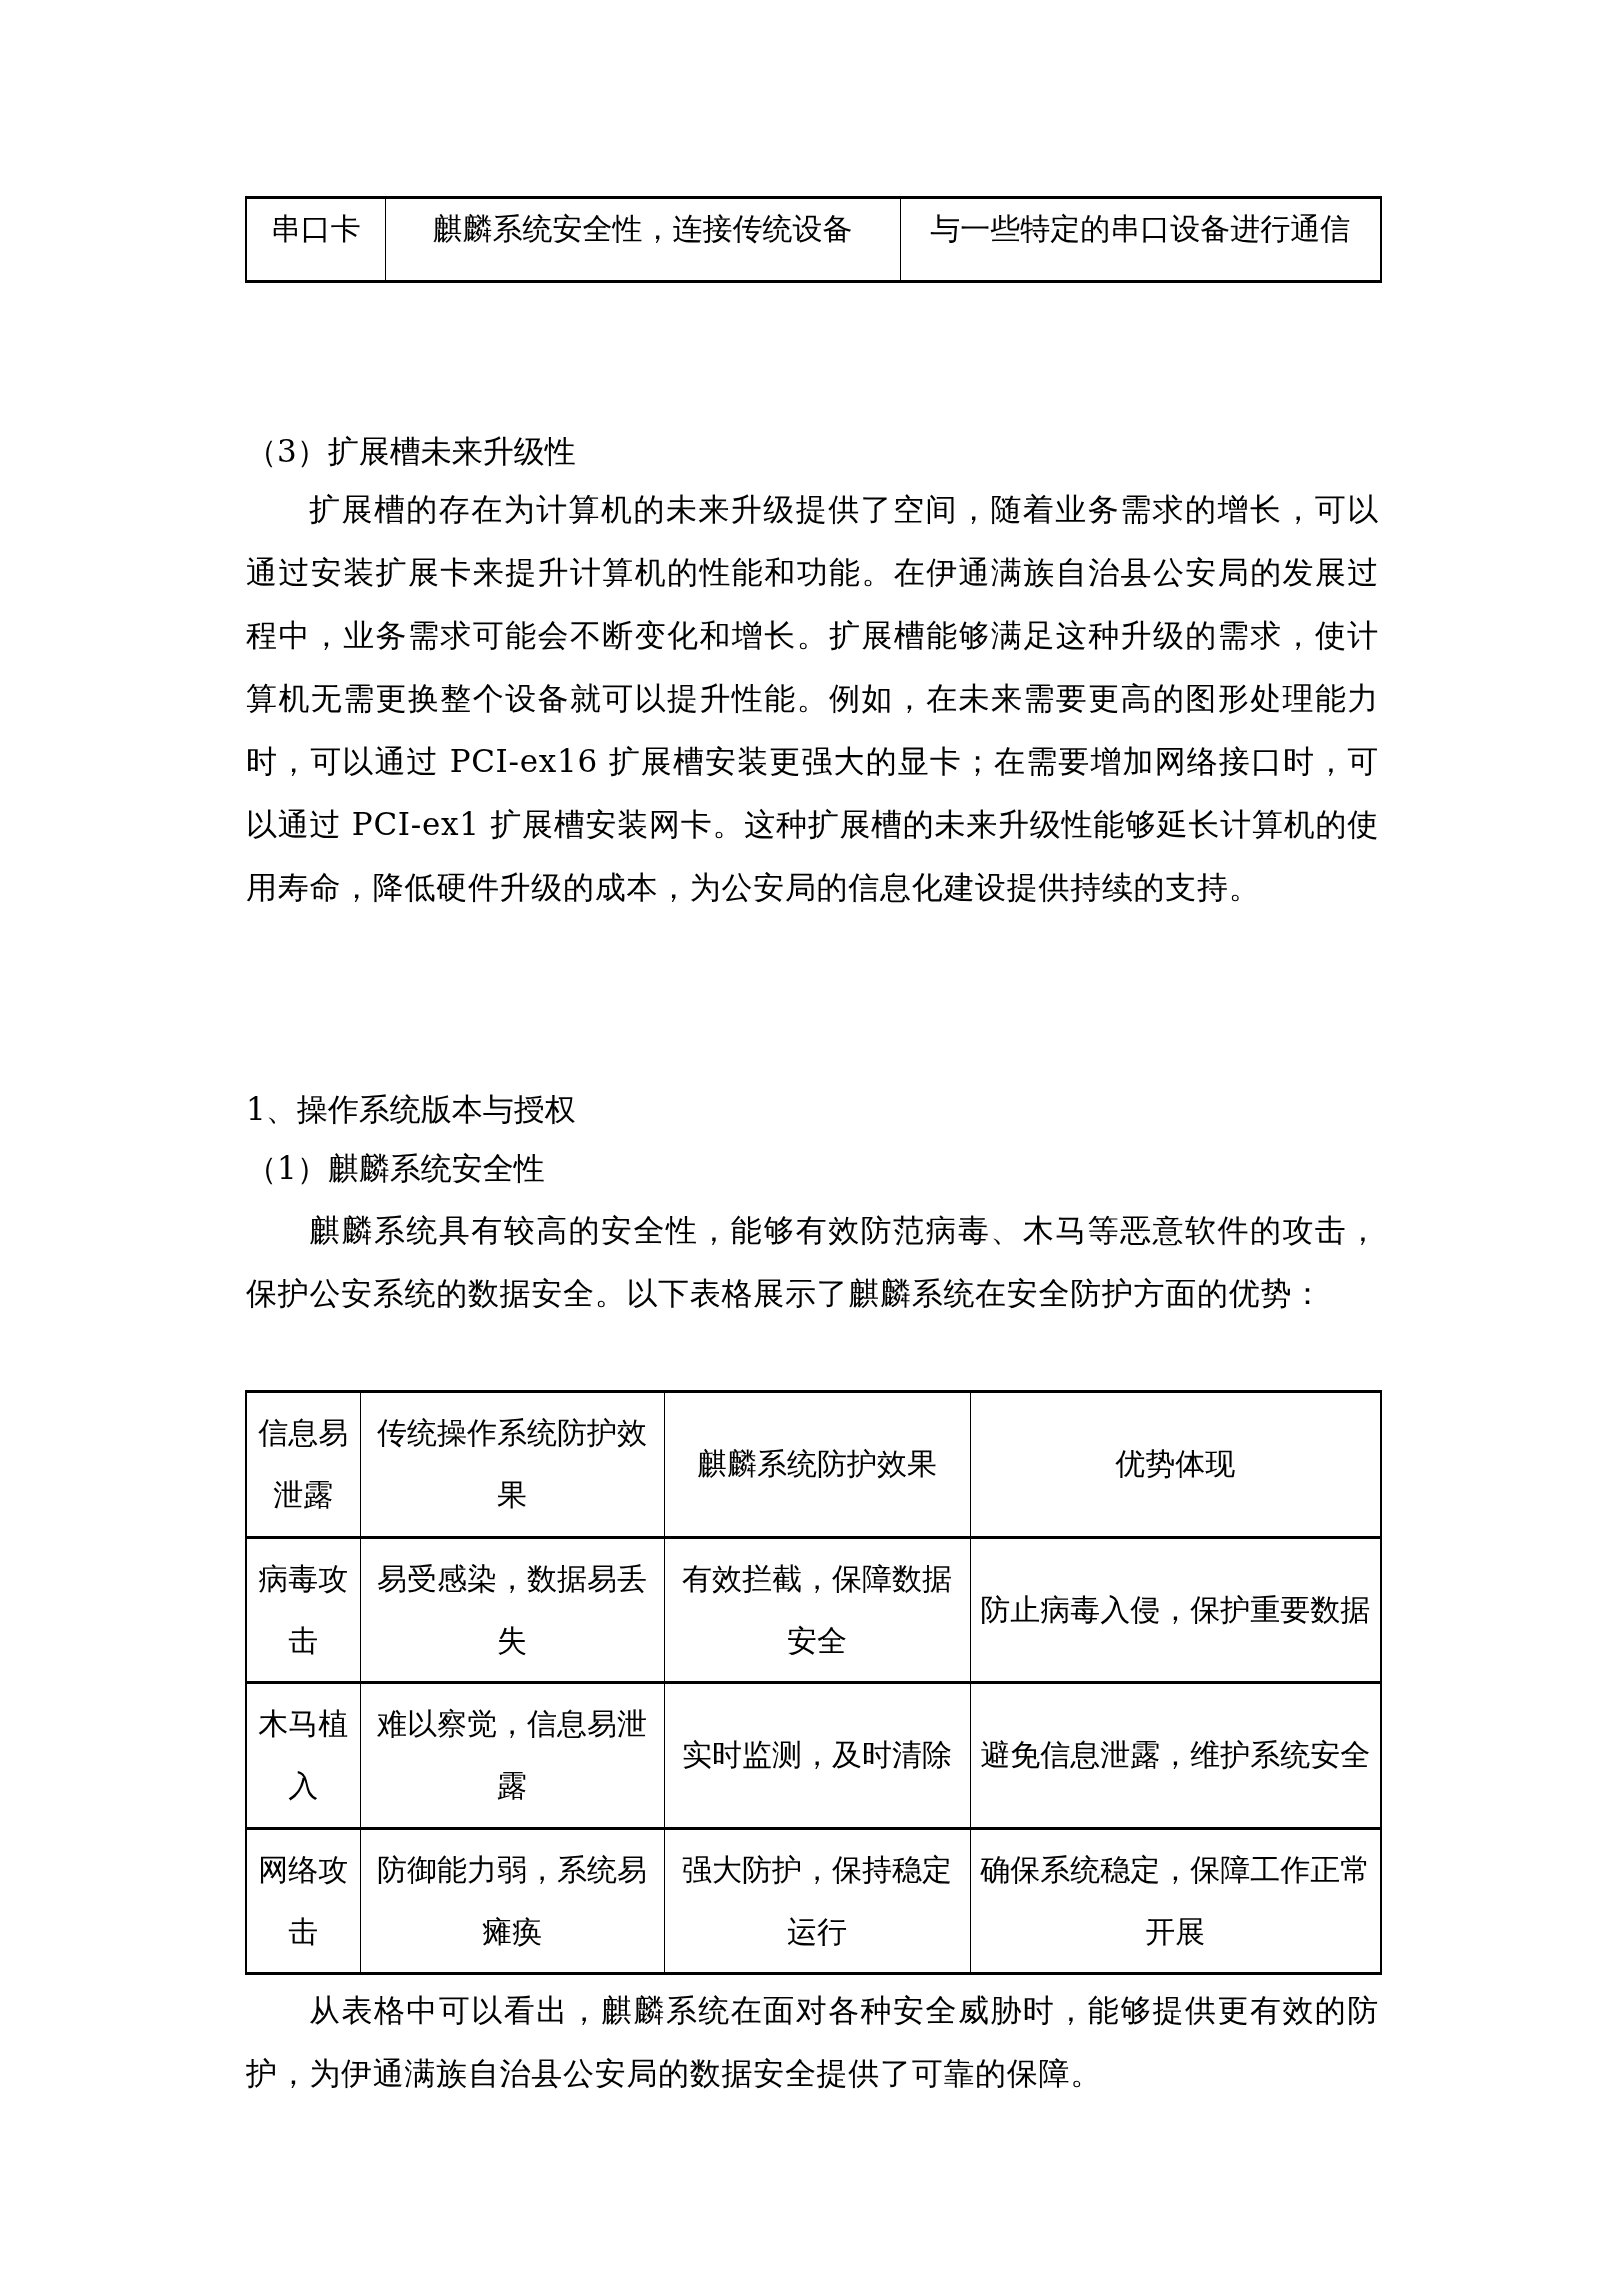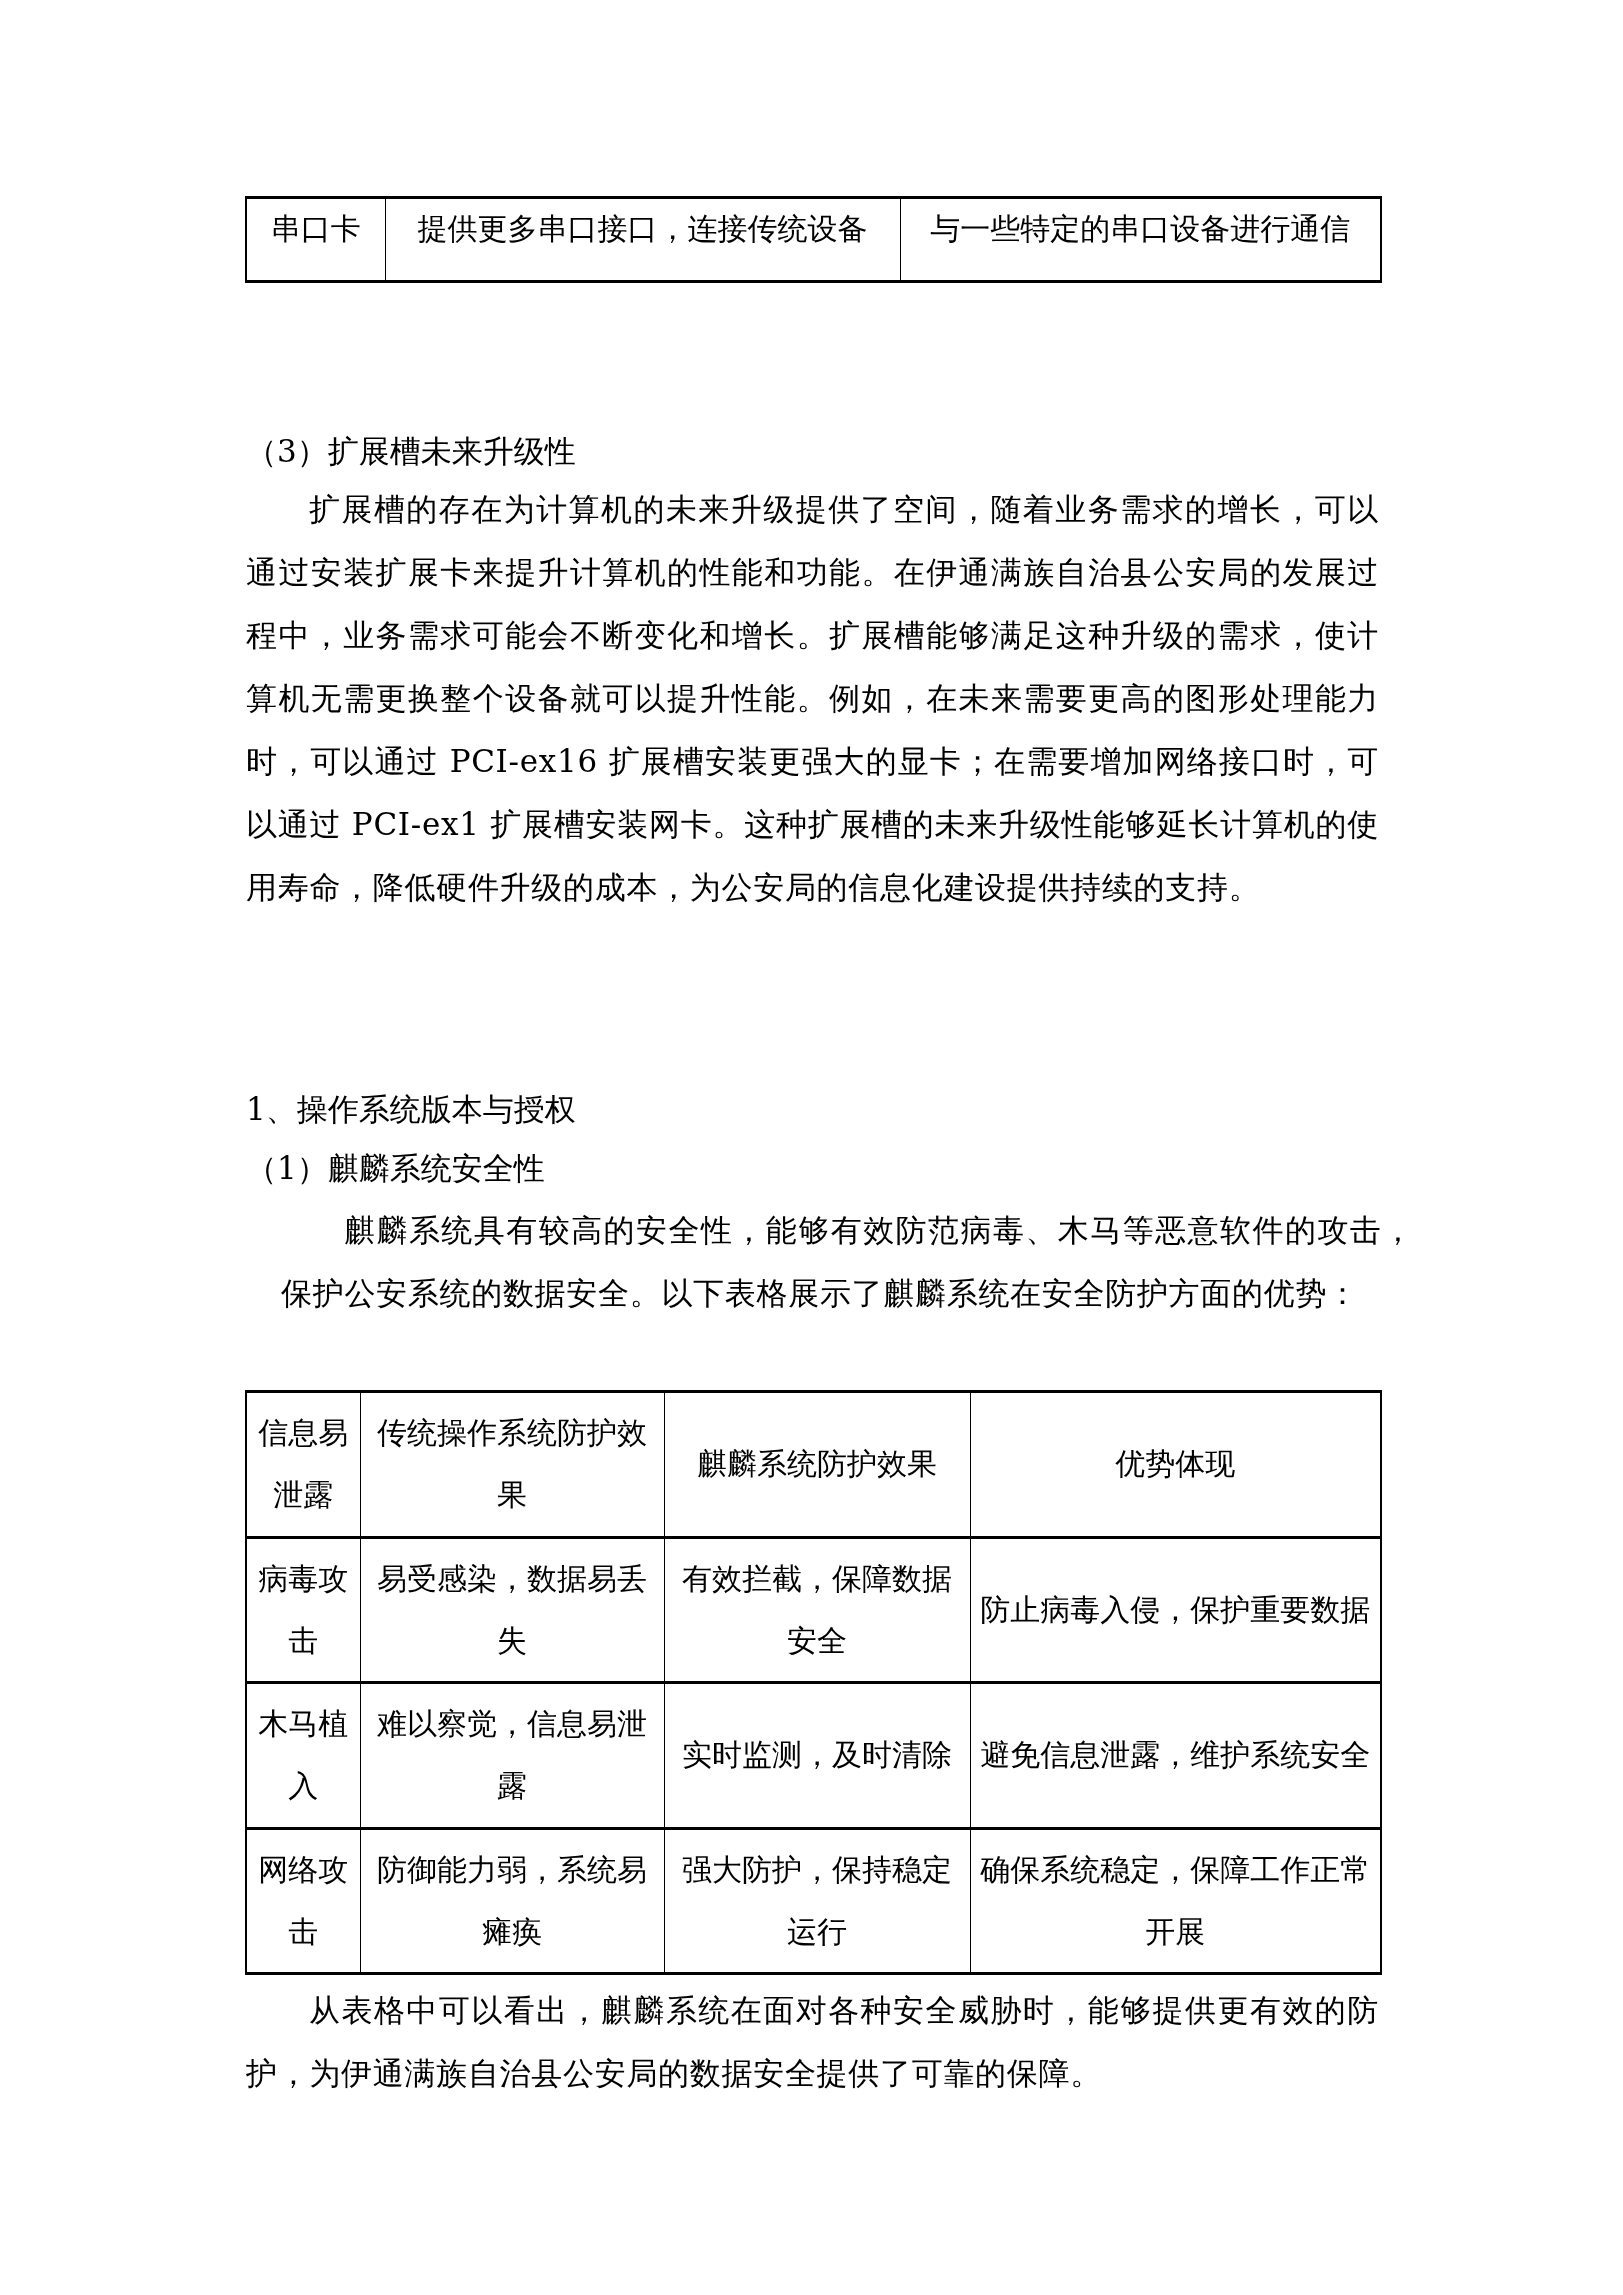--- a/index.html
+++ b/index.html
@@ -40,21 +40,21 @@
 
   <table id="t1" class="doc">
     <colgroup>
       <col style="width:139px">
         <col style="width:515px">
         <col style="width:481px">
     </colgroup>
     <tbody>
         <tr class="thick-top thick-bottom">
       <td class="first">串口卡</td>
-      <td>提供更多串口接口，连接传统设备</td>
+      <td>麒麟系统安全性，连接传统设备</td>
       <td class="last">与一些特定的串口设备进行通信</td>
     </tr>
   </tbody>
     </table>
 
 
   <div class="block" style="top:420px;">
     <p class="subhead">（3）扩展槽未来升级性</p>
   </div>
 
@@ -64,21 +64,21 @@
 
 
   <div class="block" style="top:1078px;">
     <p class="subhead" style="line-height:62px;">1、操作系统版本与授权</p>
   </div>
 
   <div class="block" style="top:1137px;">
     <p class="subhead" style="line-height:62px;">（1）麒麟系统安全性</p>
   </div>
 
-  <div class="block" style="top:1199px;margin-left:35px;">
+  <div class="block" style="top:1199px;">
     <p class="para">麒麟系统具有较高的安全性，能够有效防范病毒、木马等恶意软件的攻击，保护公安系统的数据安全。以下表格展示了麒麟系统在安全防护方面的优势：</p>
   </div>
 
   <table id="t2" class="doc">
     <colgroup>
       <col style="width:114px">
         <col style="width:304px">
         <col style="width:306px">
         <col style="width:411px">
     </colgroup>

